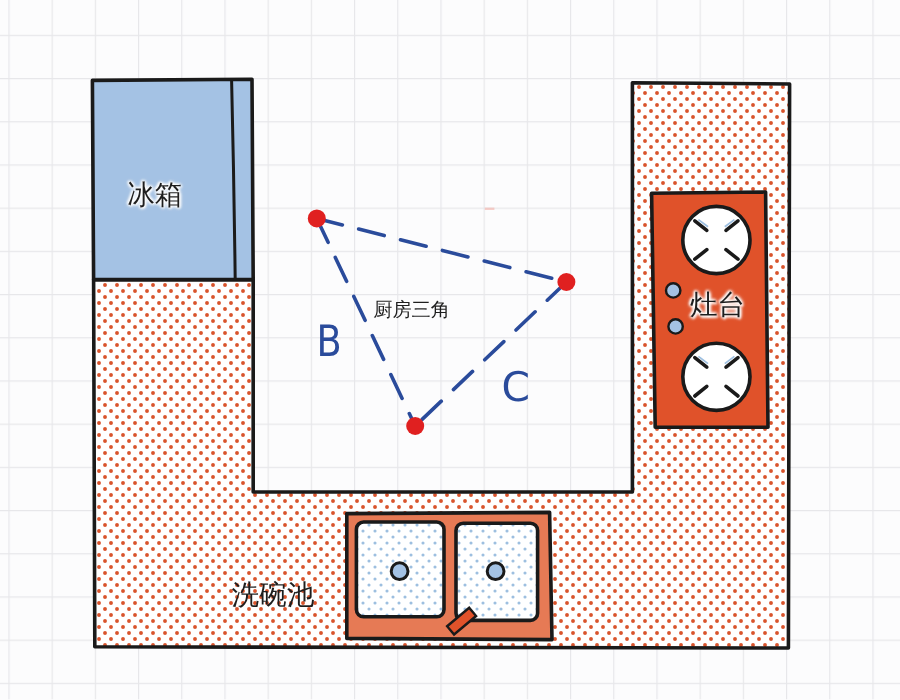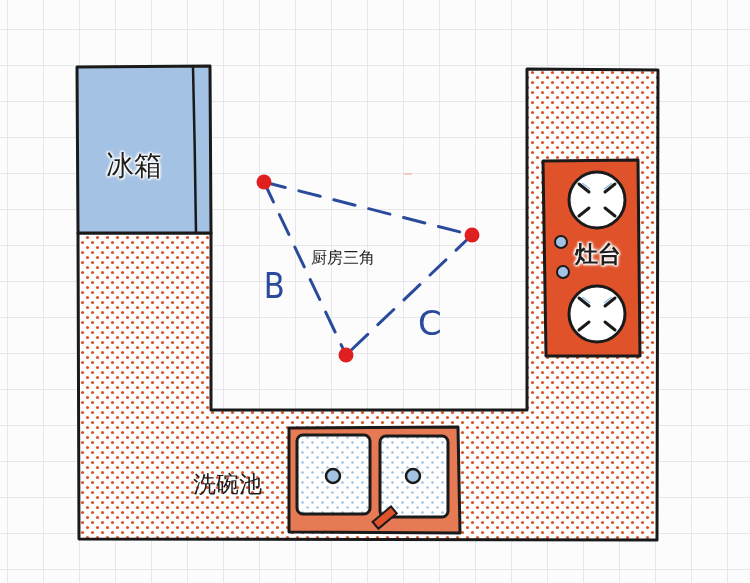--- a/index.html
+++ b/index.html
@@ -92,23 +92,23 @@
     <line x1="264" y1="182" x2="472" y2="235" stroke="#2a4b9b" stroke-width="3" stroke-dasharray="22 14" stroke-linecap="round"></line>
     <line x1="264" y1="182" x2="346" y2="355" stroke="#2a4b9b" stroke-width="3" stroke-dasharray="22 14" stroke-linecap="round"></line>
     <line x1="472" y1="235" x2="346" y2="355" stroke="#2a4b9b" stroke-width="3" stroke-dasharray="22 14" stroke-linecap="round"></line>
     <circle cx="264" cy="182" r="7.5" fill="#e02020"></circle>
     <circle cx="472" cy="235" r="7.5" fill="#e02020"></circle>
     <circle cx="346" cy="355" r="7.5" fill="#e02020"></circle>
     <rect x="404" y="173" width="8" height="2" fill="#f3b0a8" opacity="0.6"></rect>
   </g>
 </svg>
 
-<div class="label halo" style="left:106px; top:147px; font-size:28px;">冰箱</div>
+<div class="label halo" style="left:106px; top:147px; font-size:23px;">冰箱</div>
 
-<div class="label halo" style="left:575px; top:239px; font-size:23px;font-weight:bold;">灶台</div>
+<div class="label halo" style="left:575px; top:239px; font-size:23px;">灶台</div>
 
-<div class="label" style="left:193px; top:469px; font-size:23px;">洗碗池</div>
+<div class="label" style="left:193px; top:480px; font-size:23px;">洗碗池</div>
 
 <div class="label" style="left:311px; top:248px; font-size:16px;">厨房三角</div>
 
 <div class="label" style="left:262px; top:265px; font-size:36px; color:#2a4b9b; font-family:'DejaVu Sans', sans-serif; transform:scaleX(0.85);">B</div>
 
 <div class="label" style="left:418px; top:303px; font-size:34px; color:#2a4b9b; font-family:'DejaVu Sans', sans-serif;">C</div>
 
 </body></html>

